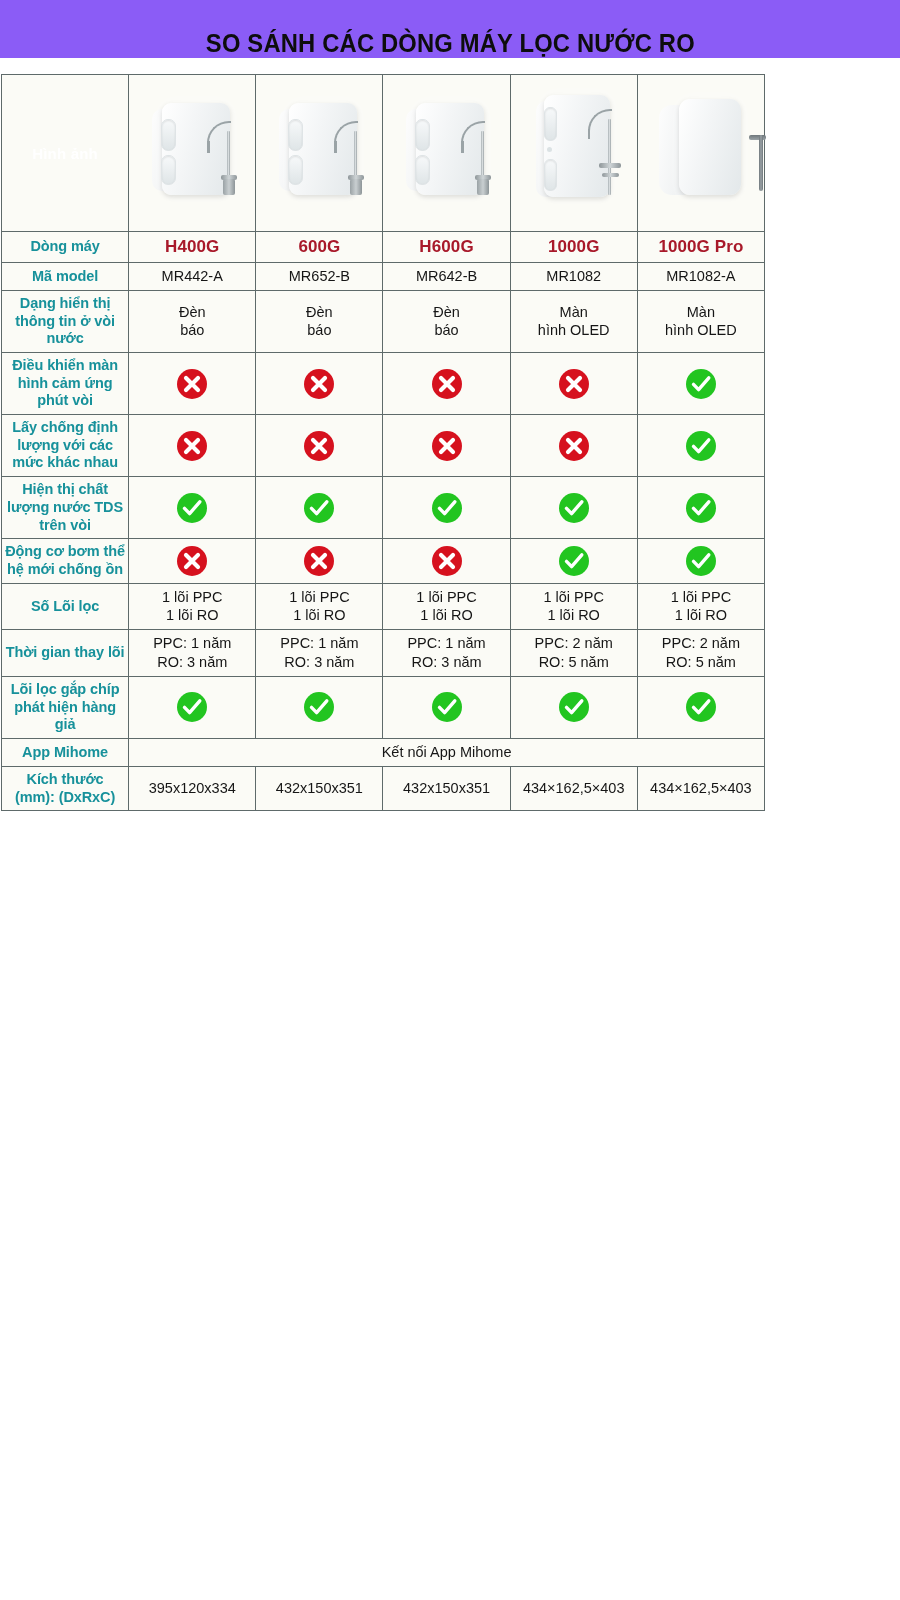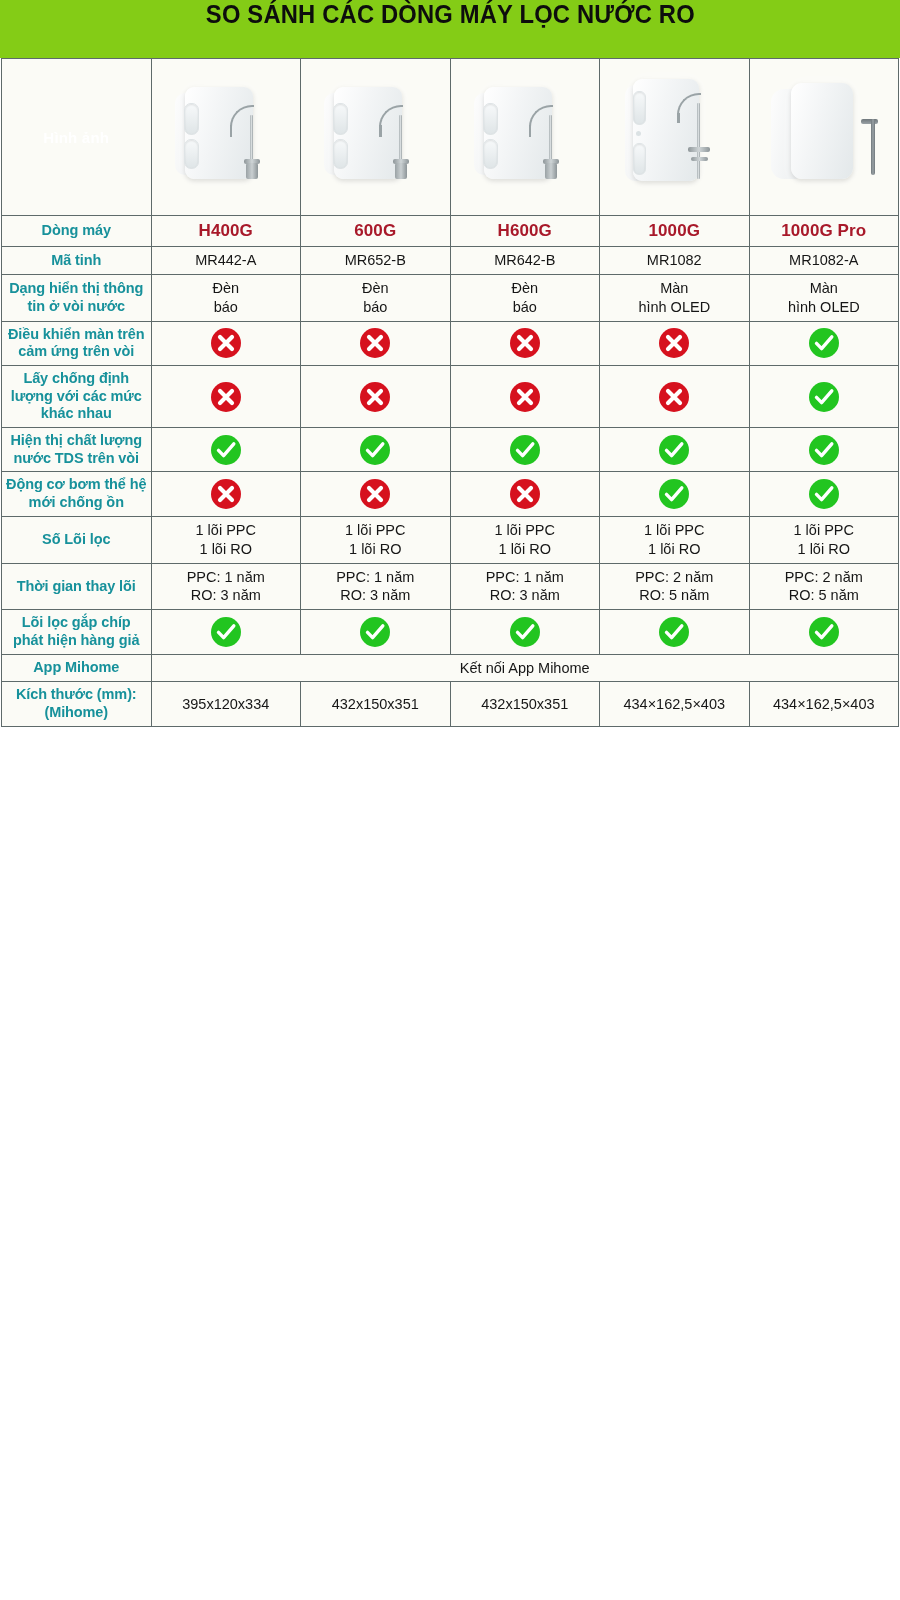--- a/index.html
+++ b/index.html
@@ -19,39 +19,39 @@
     position: relative;
     width: 900px;
     height: 1600px;
     background: #ffffff;
   }
 
   
   #title-bar {
     height: 58px;
     display: flex;
-    align-items: flex-start;
+    align-items: flex-end;
     justify-content: center;
-    background: #84cc16;
+    background: #8b5cf6;
   }
   #title-text {
     font-size: 25px;
     font-weight: bold;
     letter-spacing: 0.2px;
     color: #0d0d0d;
     text-align: center;
     font-stretch: condensed;
     transform: scaleX(0.95);
   }
 
   
   table#compare {
     border-collapse: collapse;
-    width: 898px;
-    margin: 0 1px;
+    width: 764px;
+    margin: 16px 1px;
     table-layout: fixed;
   }
   table#compare td {
     border: 1px solid #5e6a6a;
     background: #fbfbf6;
     vertical-align: middle;
     text-align: center;
     padding: 4px 3px;
   }
 
@@ -253,37 +253,37 @@
         </tr>
         <tr>
           <td class="rowlabel">Dòng máy</td>
           <td class="val model-name">H400G</td>
           <td class="val model-name">600G</td>
           <td class="val model-name">H600G</td>
           <td class="val model-name">1000G</td>
           <td class="val model-name">1000G Pro</td>
         </tr>
         <tr>
-          <td class="rowlabel">Mã tinh</td>
+          <td class="rowlabel">Mã model</td>
           <td class="val">MR442-A</td>
           <td class="val">MR652-B</td>
           <td class="val">MR642-B</td>
           <td class="val">MR1082</td>
           <td class="val">MR1082-A</td>
         </tr>
         <tr>
           <td class="rowlabel">Dạng hiển thị thông tin ở vòi nước</td>
           <td class="val">Đèn<br>báo</td>
           <td class="val">Đèn<br>báo</td>
           <td class="val">Đèn<br>báo</td>
           <td class="val">Màn<br>hình OLED</td>
           <td class="val">Màn<br>hình OLED</td>
         </tr>
         <tr>
-          <td class="rowlabel">Điều khiển màn trên cảm ứng trên vòi</td>
+          <td class="rowlabel">Điều khiển màn hình cảm ứng phút vòi</td>
           <td class="val">
             <span class="icon-wrap">
               <svg class="mark" width="34" height="34" viewBox="0 0 34 34">
                 <circle cx="17" cy="17" r="15" fill="#d6111e"></circle>
                 <path d="M11 11 L23 23 M23 11 L11 23" fill="none" stroke="#ffffff" stroke-width="4.2" stroke-linecap="round"></path>
               </svg>
             </span>
           </td>
           <td class="val">
             <span class="icon-wrap">
@@ -504,21 +504,21 @@
                 <path d="M9.5 17.4 L14.6 22.6 L24.8 10.8" fill="none" stroke="#ffffff" stroke-width="3.4" stroke-linecap="round" stroke-linejoin="round"></path>
               </svg>
             </span>
           </td>
         </tr>
         <tr>
           <td class="rowlabel">App Mihome</td>
           <td class="val merged-cell" colspan="5">Kết nối App Mihome</td>
         </tr>
         <tr>
-          <td class="rowlabel">Kích thước (mm): (Mihome)</td>
+          <td class="rowlabel">Kích thước (mm): (DxRxC)</td>
           <td class="val">395x120x334</td>
           <td class="val">432x150x351</td>
           <td class="val">432x150x351</td>
           <td class="val">434×162,5×403</td>
           <td class="val">434×162,5×403</td>
         </tr>
       </tbody>
   </table>
 
 </div>

